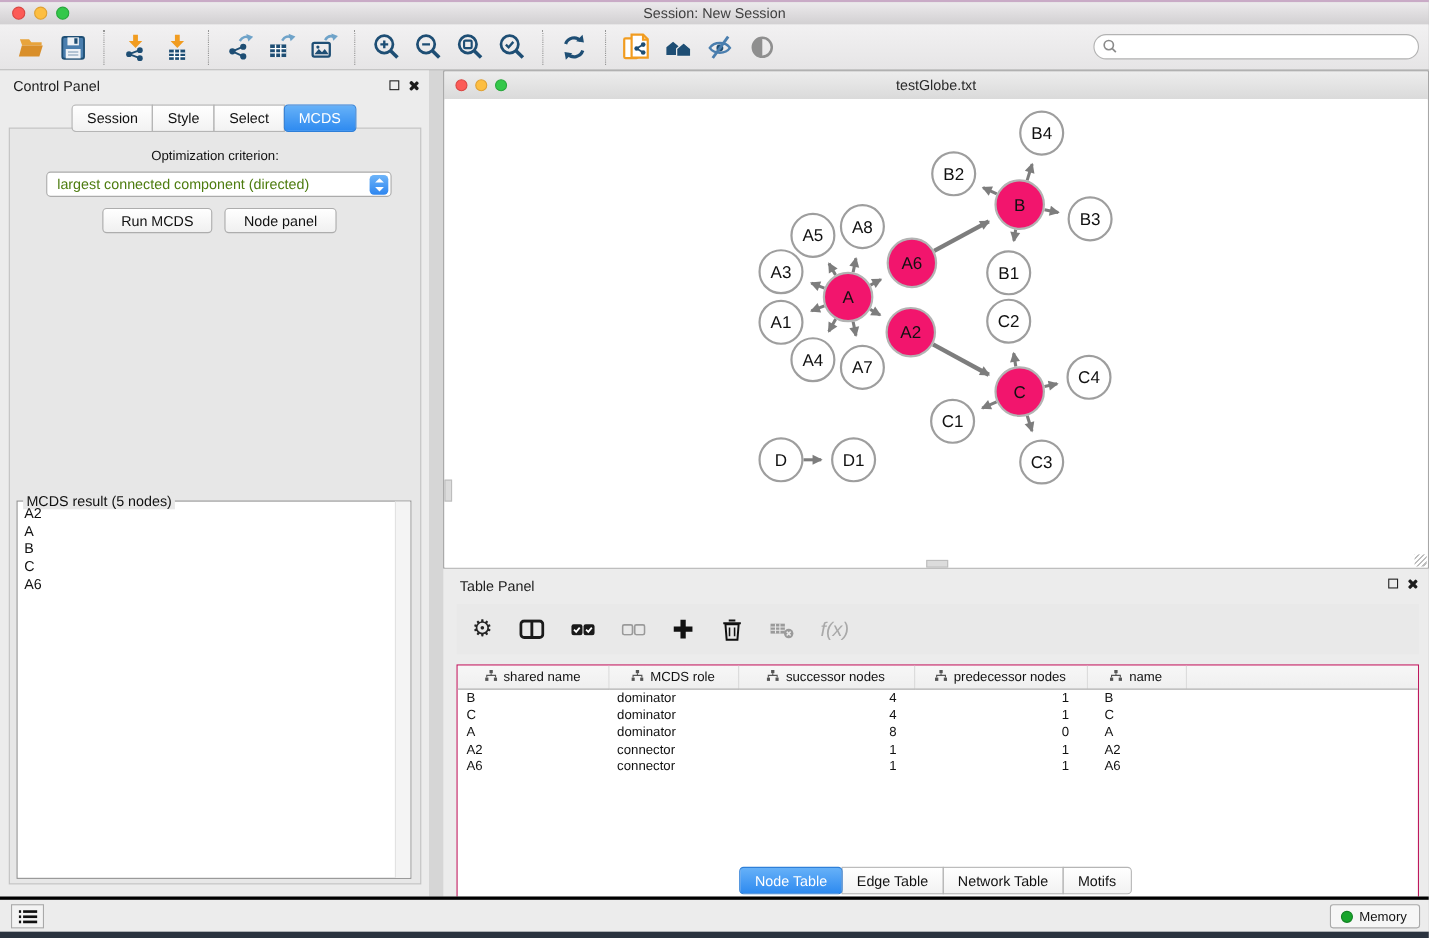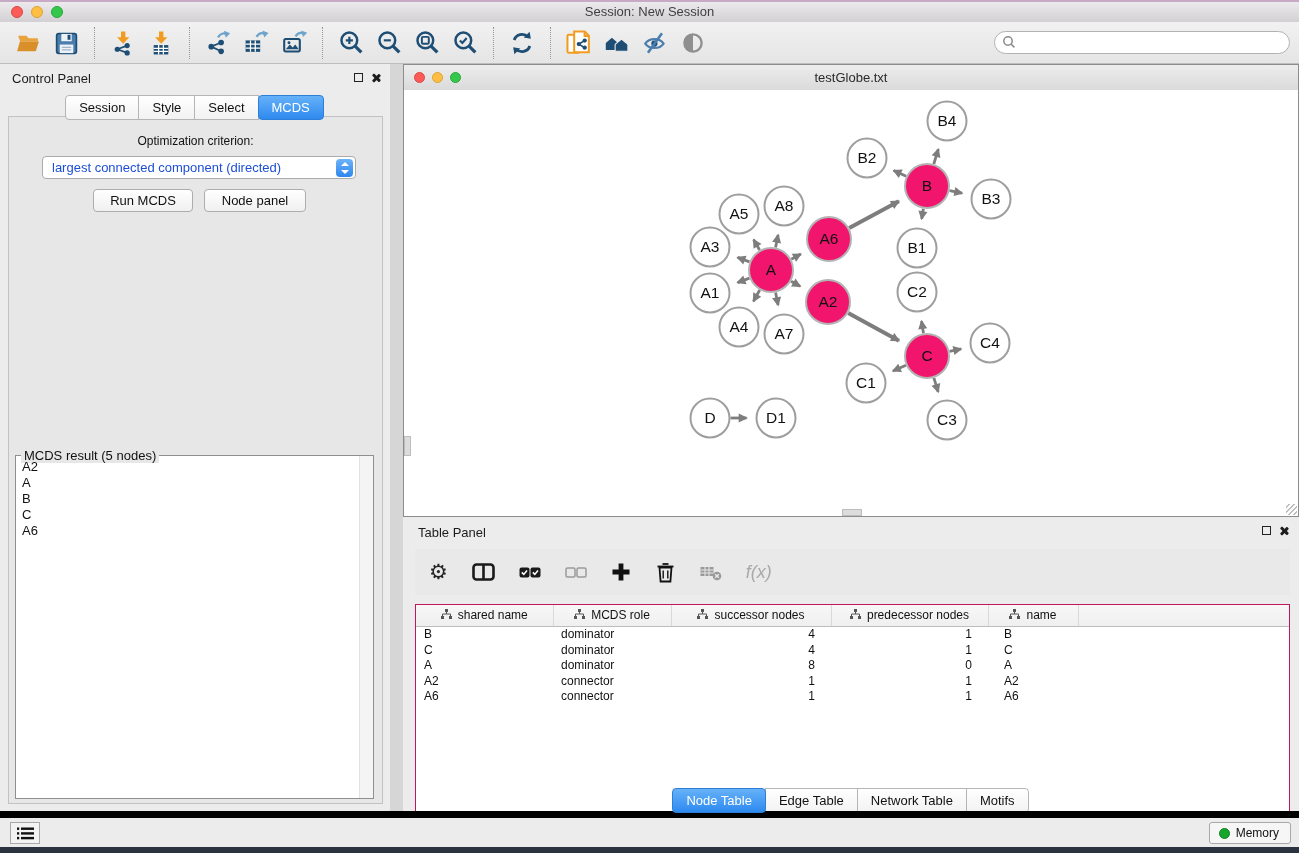--- a/index.html
+++ b/index.html
@@ -39,21 +39,21 @@
   .seg-tab{font-size:13px;line-height:15px;padding:4px 13px;background:linear-gradient(#ffffff,#f2f2f2);
            border:1px solid #b5b5b5;margin-left:-1px;color:#111;white-space:nowrap;}
   .seg-tab:first-child{border-radius:4px 0 0 4px;}
   .seg-tab:last-child{border-radius:0 4px 4px 0;}
   .seg-tab.active{background:linear-gradient(#66b1f8,#2e8af0);color:#fff;border-color:#2e7fd8;border-radius:4px;position:relative;z-index:2;}
   .cp-tabs{position:absolute;left:0;right:0;top:31px;z-index:2;}
   .cp-body{position:absolute;left:8px;right:7px;top:52px;bottom:14px;background:#e7e7e7;border:1px solid #c2c2c2;}
   .opt-label{position:absolute;top:17px;left:0;right:0;text-align:center;font-size:12px;color:#111;}
   .select{position:absolute;top:39px;left:33px;width:314px;height:23px;background:#fff;border:1px solid #ababab;
           border-radius:4px;box-sizing:border-box;}
-  .select .sel-text{position:absolute;left:9px;top:0;line-height:21px;font-size:13px;color:#1d4ed8;white-space:nowrap;}
+  .select .sel-text{position:absolute;left:9px;top:0;line-height:21px;font-size:13px;color:#4d7c0f;white-space:nowrap;}
   .sel-stepper{position:absolute;right:2px;top:1.5px;width:17px;height:18px;border-radius:4px;
           background:linear-gradient(#6db4f9,#2e86ef);}
   .sel-stepper::before,.sel-stepper::after{content:"";position:absolute;left:4.5px;width:0;height:0;border-left:4px solid transparent;border-right:4px solid transparent;}
   .sel-stepper::before{top:3px;border-bottom:4.5px solid #fff;}
   .sel-stepper::after{bottom:3px;border-top:4.5px solid #fff;}
   .btn{position:absolute;height:23px;background:linear-gradient(#ffffff,#f0f0f0);border:1px solid #adadad;
        border-radius:4px;font-size:13px;color:#111;box-sizing:border-box;text-align:center;line-height:21px;}
   .run-btn{top:72px;left:84px;width:100px;}
   .close-btn{top:72px;left:195px;width:102px;}
   .result-box{position:absolute;left:6px;right:8px;top:338px;bottom:4px;background:#fff;border:1px solid #8f8f8f;}
@@ -86,21 +86,21 @@
   table.grid{border-collapse:collapse;width:100%;table-layout:fixed;font-size:12px;color:#111;}
   table.grid th{height:21px;font-weight:normal;background:linear-gradient(#f7f7f7,#efefef);
             border-right:1px solid #d9d9d9;border-bottom:1px solid #bdbdbd;text-align:center;padding:0;white-space:nowrap;overflow:hidden;}
   table.grid th:last-child{border-right:none;}
   table.grid .col-ic{display:inline-block;vertical-align:-1px;margin-right:6px;}
   table.grid td{height:15.6px;padding:0 8px;white-space:nowrap;overflow:hidden;line-height:15.6px;}
   table.grid td.num{text-align:right;padding-right:16px;}
   table.grid td.name-col{padding-left:16px;}
   .tp-tabs{position:absolute;left:0;right:0;top:271px;}
   
-  .status-bar{position:absolute;left:0;right:0;bottom:6px;height:29px;background:#ececec;border-top:7px solid #000000;}
+  .status-bar{position:absolute;left:0;right:0;bottom:6px;height:29px;background:#ececec;border-top:3px solid #000000;}
   .list-btn{position:absolute;left:10px;top:4px;width:30px;height:22px;background:#f3f3f3;border:1px solid #a9a9a9;
             display:flex;align-items:center;justify-content:center;box-sizing:border-box;}
   .memory-btn{position:absolute;right:8px;top:4px;height:22px;padding:0 11px 0 9px;background:#f6f6f6;
             border:1px solid #a9a9a9;border-radius:3px;display:flex;align-items:center;gap:6px;font-size:12px;color:#111;box-sizing:border-box;}
   .mem-dot{width:11px;height:11px;border-radius:50%;background:#18a52c;border:1px solid #128223;box-sizing:border-box;}
   .bottom-strip{position:absolute;left:0;right:0;bottom:0;height:6px;background:#2a333f;}
 </style>
 </head>
 <body>
 

